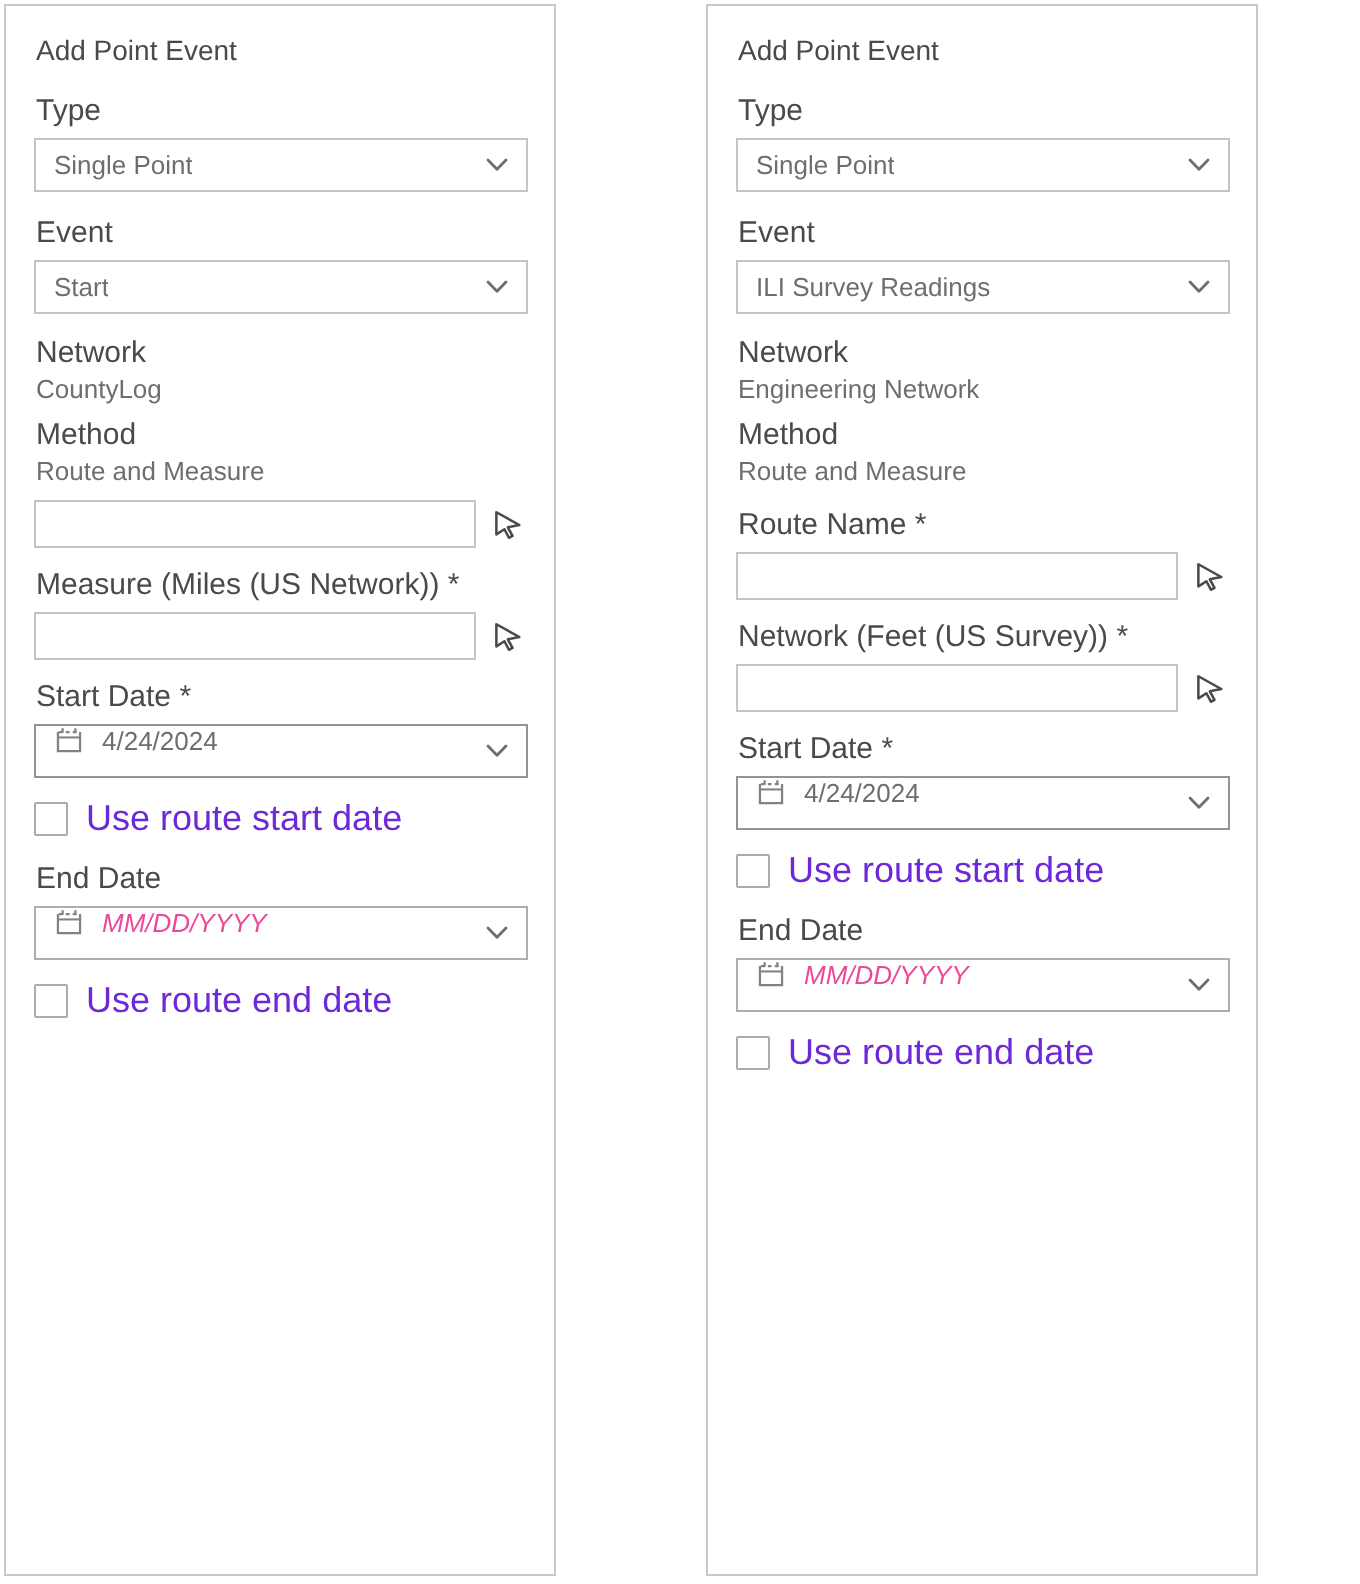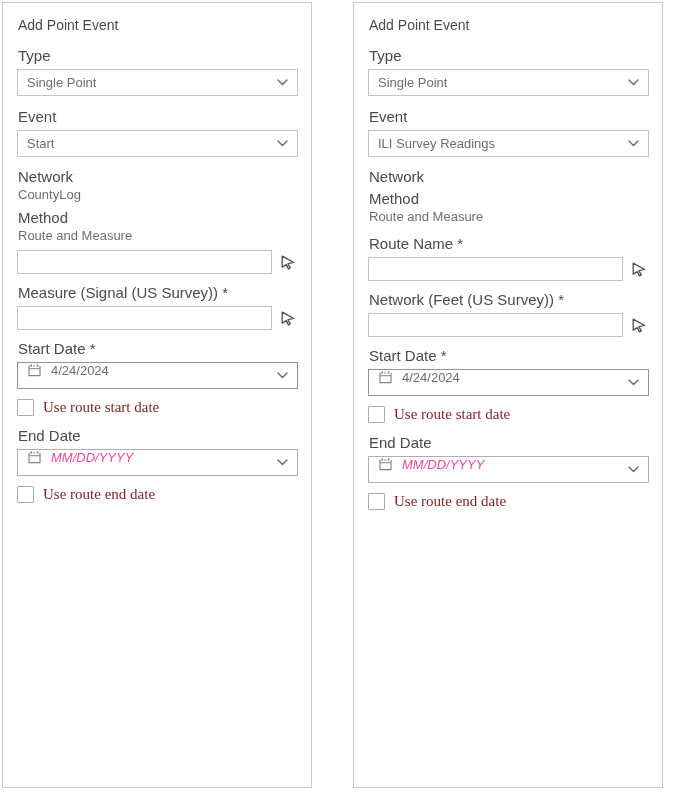--- a/index.html
+++ b/index.html
@@ -1,18 +1,18 @@
 <!DOCTYPE html>
 <html><head>
 <meta charset="utf-8">
 <style>
   html,body{margin:0;padding:0;background:#ffffff;}
   #stage{position:relative;width:680px;height:792px;background:#ffffff;overflow:hidden;
          font-family:"Liberation Sans", sans-serif;}
-  .panel{position:absolute;top:2px;height:786px;width:310px;background:#fff;
+  .panel{position:absolute;top:2px;height:786px;width:276px;background:#fff;
          border:1px solid #c9c9c9;box-sizing:border-box;padding:0 13px 4px 14px;}
   .panel-left{left:2px;}
   .panel-right{left:353px;}
   .title{margin:14px 0 0 1px;font-size:14px;line-height:17px;color:#4a4a4a;}
   .lbl{font-size:15px;line-height:15px;color:#4a4a4a;margin:0 0 0 1px;}
   .val{font-size:13px;line-height:16px;color:#6e6e6e;margin:3px 0 0 1px;}
   .mt14{margin-top:14px;} .mt13{margin-top:13px;} .mt12{margin-top:12px;}
   .mt11{margin-top:11px;} .mt7{margin-top:7px;}
   .combo{margin-top:6px;height:25px;border:1px solid #c4c4c4;background:#fff;
          display:flex;align-items:center;padding:0 9px;box-sizing:content-box;
@@ -27,21 +27,21 @@
             display:flex;align-items:center;justify-content:center;padding:0;cursor:pointer;flex:0 0 auto;}
   .datebox{margin-top:6px;height:25px;display:flex;background:#fff;
            padding:0 9px;font-size:13px;cursor:pointer;}
   .datebox .dtxt{margin-left:9px;white-space:nowrap;}
   .datebox .chev{margin-left:auto;display:flex;align-items:center;}
   .datebox.filled{border:1px solid #939393;color:#6e6e6e;}
   .datebox.empty{border:1px solid #aeaeae;color:#ec4899;font-style:italic;}
   .cb-row{margin-top:10px;display:flex;align-items:center;}
   .checkbox{width:15px;height:15px;border:1px solid #ababab;background:#fff;border-radius:1px;
             flex:0 0 auto;cursor:pointer;}
-  .cb-lbl{margin-left:9px;font-size:15px;color:#7f1d1d;font-family:Liberation Serif, serif;}
+  .cb-lbl{margin-left:9px;font-size:18px;color:#6d28d9;}
   .cal-icon,.chev-icon,.pick-icon{display:block;}
 </style>
 </head>
 <body>
 
 <svg width="0" height="0" style="position:absolute">
   <defs>
     <g id="ico-chevron">
       <path d="M1 1 L5.5 5.6 L10 1" fill="none" stroke="#6e6e6e" stroke-width="1.4" stroke-linecap="round" stroke-linejoin="round"></path>
     </g>
@@ -92,21 +92,21 @@
       <input class="text-input" type="text" value="" style="">
       <button class="pick-btn">
         <span>
           <svg class="pick-icon" width="17" height="17" viewBox="0 0 16 16">
               <use href="#ico-picker"></use>
             </svg>
           </span>
       </button>
     </div>
 
-    <div class="lbl mt11">Measure (Signal (US Survey)) *</div>
+    <div class="lbl mt11">Measure (Miles (US Network)) *</div>
     <div class="input-row">
       <input class="text-input" type="text" value="" style="">
       <button class="pick-btn">
         <span>
           <svg class="pick-icon" width="17" height="17" viewBox="0 0 16 16">
               <use href="#ico-picker"></use>
             </svg>
           </span>
       </button>
     </div>
@@ -169,20 +169,21 @@
     <div class="combo">
       <span class="txt">ILI Survey Readings</span>
       <span class="chev">
         <svg class="chev-icon" width="11" height="7" viewBox="0 0 11 7">
             <use href="#ico-chevron"></use>
           </svg>
         </span>
     </div>
 
     <div class="lbl mt12">Network</div>
+    <div class="val">Engineering Network</div>
 
     <div class="lbl mt7">Method</div>
     <div class="val">Route and Measure</div>
 
     <div class="lbl mt11">Route Name *</div>
     <div class="input-row">
       <input class="text-input" type="text" value="" style="">
       <button class="pick-btn">
         <span>
           <svg class="pick-icon" width="17" height="17" viewBox="0 0 16 16">

